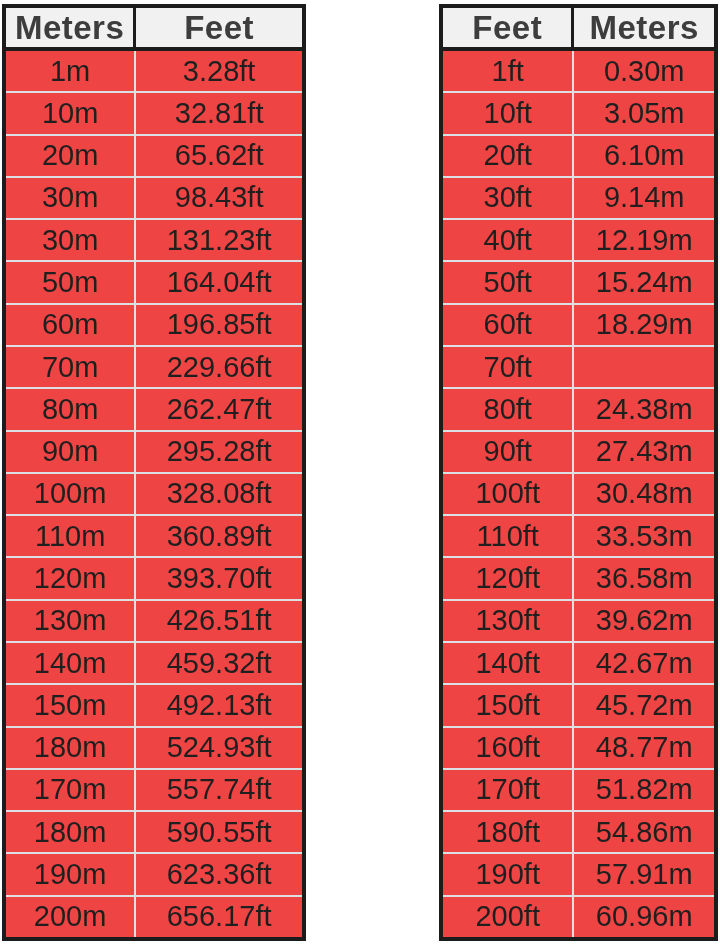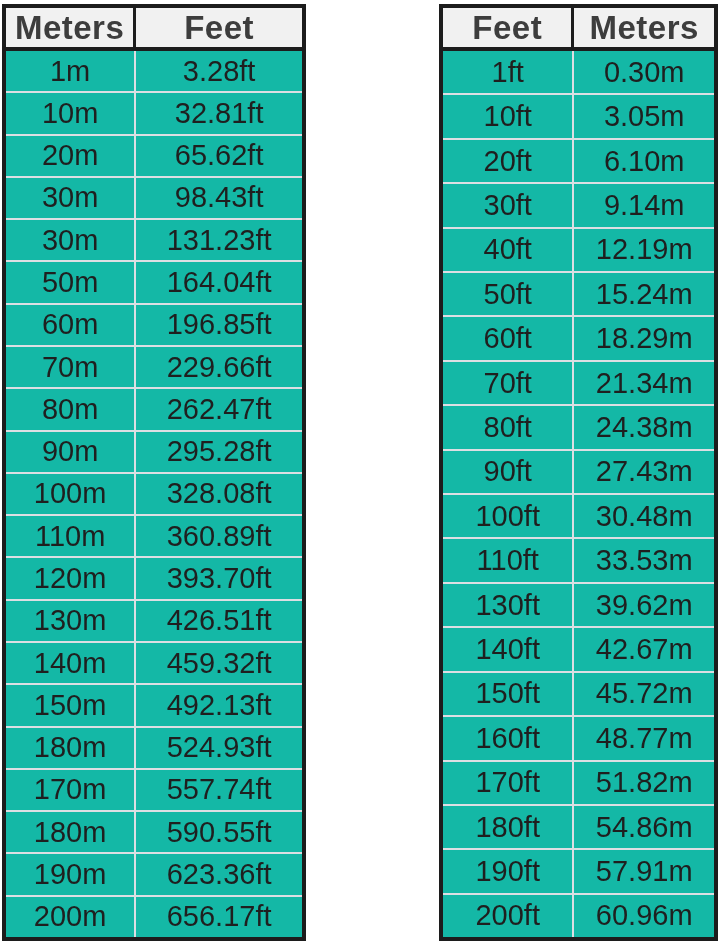--- a/index.html
+++ b/index.html
@@ -16,21 +16,21 @@
     background:var(--page-bg);
     font-family:"Liberation Sans", sans-serif;
     position:relative;
     overflow:hidden;
   }
   .page{ position:absolute; inset:0; }
   .conv-table{
     position:absolute;
     top:4px;
     height:937px;
-    background:#14b8a6;
+    background:#ef4444;
     border:4px solid var(--table-border);
     display:flex;
     flex-direction:column;
   }
   .conv-table.left{ left:2px;  width:304px; }
   .conv-table.right{ left:439px; width:279px; }
 
   .thead{
     flex:0 0 43px;
     display:flex;
@@ -193,39 +193,42 @@
         <div class="trow">
           <div class="cell col1">50ft</div>
           <div class="cell col2">15.24m</div>
         </div>
         <div class="trow">
           <div class="cell col1">60ft</div>
           <div class="cell col2">18.29m</div>
         </div>
         <div class="trow">
           <div class="cell col1">70ft</div>
-          <div class="cell col2">21.34m</div>
         </div>
         <div class="trow">
           <div class="cell col1">80ft</div>
           <div class="cell col2">24.38m</div>
         </div>
         <div class="trow">
           <div class="cell col1">90ft</div>
           <div class="cell col2">27.43m</div>
         </div>
         <div class="trow">
           <div class="cell col1">100ft</div>
           <div class="cell col2">30.48m</div>
         </div>
         <div class="trow">
           <div class="cell col1">110ft</div>
           <div class="cell col2">33.53m</div>
         </div>
         <div class="trow">
+          <div class="cell col1">120ft</div>
+          <div class="cell col2">36.58m</div>
+        </div>
+        <div class="trow">
           <div class="cell col1">130ft</div>
           <div class="cell col2">39.62m</div>
         </div>
         <div class="trow">
           <div class="cell col1">140ft</div>
           <div class="cell col2">42.67m</div>
         </div>
         <div class="trow">
           <div class="cell col1">150ft</div>
           <div class="cell col2">45.72m</div>

